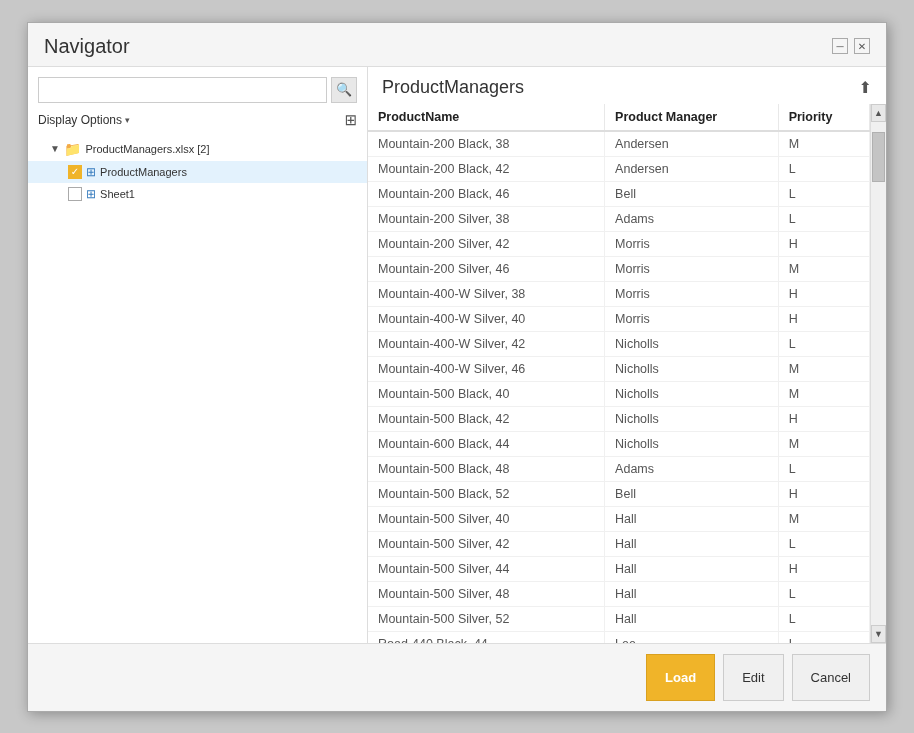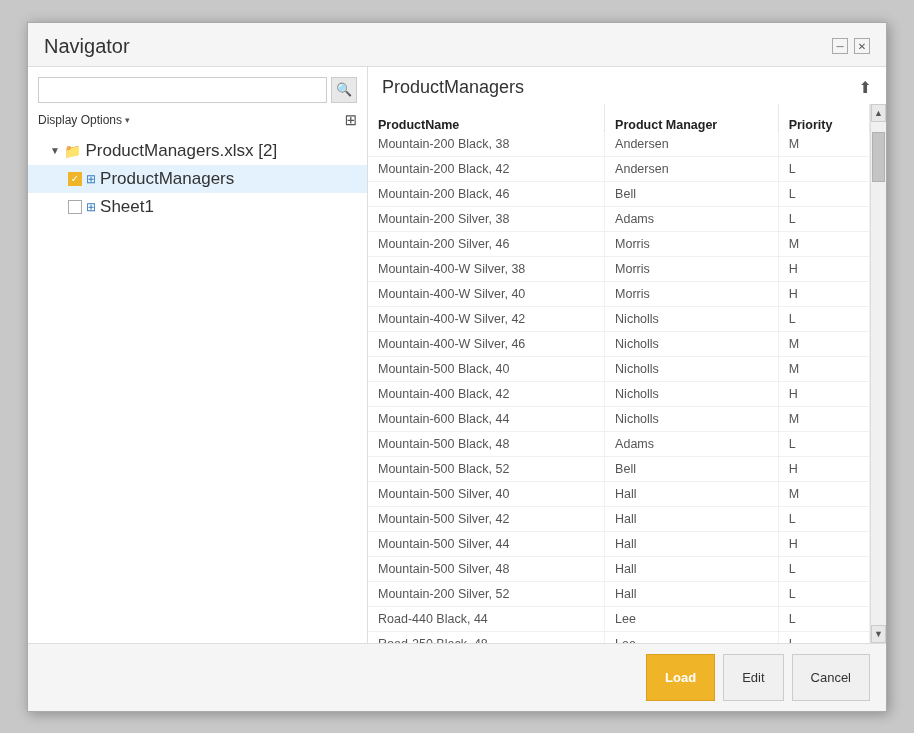--- a/index.html
+++ b/index.html
@@ -158,21 +158,21 @@
       justify-content: center;
       background: #fff;
       font-size: 10px;
     }
     .check-box.checked {
       background: #f0b429;
       border-color: #f0b429;
       color: #fff;
     }
     .file-label {
-      font-size: 17px;
+      font-size: 11px;
       color: #333;
     }
     .tree-indent-1 { padding-left: 22px; }
     .tree-indent-2 { padding-left: 40px; }
 
     
     .right-panel {
       flex: 1;
       display: flex;
       flex-direction: column;
@@ -210,21 +210,21 @@
     }
     .data-table th {
       background: #fff;
       border-bottom: 2px solid #ddd;
       border-right: 1px solid #e8e8e8;
       padding: 6px 10px;
       text-align: left;
       font-weight: 600;
       color: #222;
       position: sticky;
-      top: 8px;
+      top: 0;
     }
     .data-table td {
       padding: 5px 10px;
       border-bottom: 1px solid #f0f0f0;
       border-right: 1px solid #f0f0f0;
       color: #555;
     }
     .scrollbar-area {
       width: 16px;
       background: #f5f5f5;
@@ -380,20 +380,25 @@
                   <td>Mountain-200 Black, 46</td>
                   <td>Bell</td>
                   <td>L</td>
                 </tr>
                 <tr>
                   <td>Mountain-200 Silver, 38</td>
                   <td>Adams</td>
                   <td>L</td>
                 </tr>
                 <tr>
+                  <td>Mountain-200 Silver, 42</td>
+                  <td>Morris</td>
+                  <td>H</td>
+                </tr>
+                <tr>
                   <td>Mountain-200 Silver, 46</td>
                   <td>Morris</td>
                   <td>M</td>
                 </tr>
                 <tr>
                   <td>Mountain-400-W Silver, 38</td>
                   <td>Morris</td>
                   <td>H</td>
                 </tr>
                 <tr>
@@ -410,21 +415,21 @@
                   <td>Mountain-400-W Silver, 46</td>
                   <td>Nicholls</td>
                   <td>M</td>
                 </tr>
                 <tr>
                   <td>Mountain-500 Black, 40</td>
                   <td>Nicholls</td>
                   <td>M</td>
                 </tr>
                 <tr>
-                  <td>Mountain-400 Black, 42</td>
+                  <td>Mountain-500 Black, 42</td>
                   <td>Nicholls</td>
                   <td>H</td>
                 </tr>
                 <tr>
                   <td>Mountain-600 Black, 44</td>
                   <td>Nicholls</td>
                   <td>M</td>
                 </tr>
                 <tr>
                   <td>Mountain-500 Black, 48</td>
@@ -450,21 +455,21 @@
                   <td>Mountain-500 Silver, 44</td>
                   <td>Hall</td>
                   <td>H</td>
                 </tr>
                 <tr>
                   <td>Mountain-500 Silver, 48</td>
                   <td>Hall</td>
                   <td>L</td>
                 </tr>
                 <tr>
-                  <td>Mountain-200 Silver, 52</td>
+                  <td>Mountain-500 Silver, 52</td>
                   <td>Hall</td>
                   <td>L</td>
                 </tr>
                 <tr>
                   <td>Road-440 Black, 44</td>
                   <td>Lee</td>
                   <td>L</td>
                 </tr>
                 <tr>
                   <td>Road-250 Black, 48</td>

